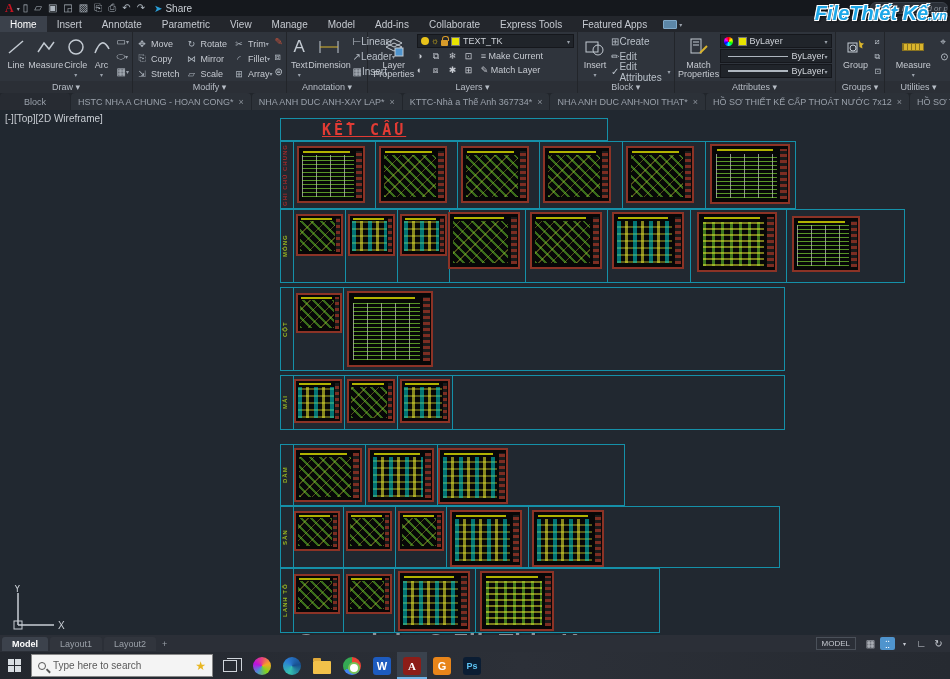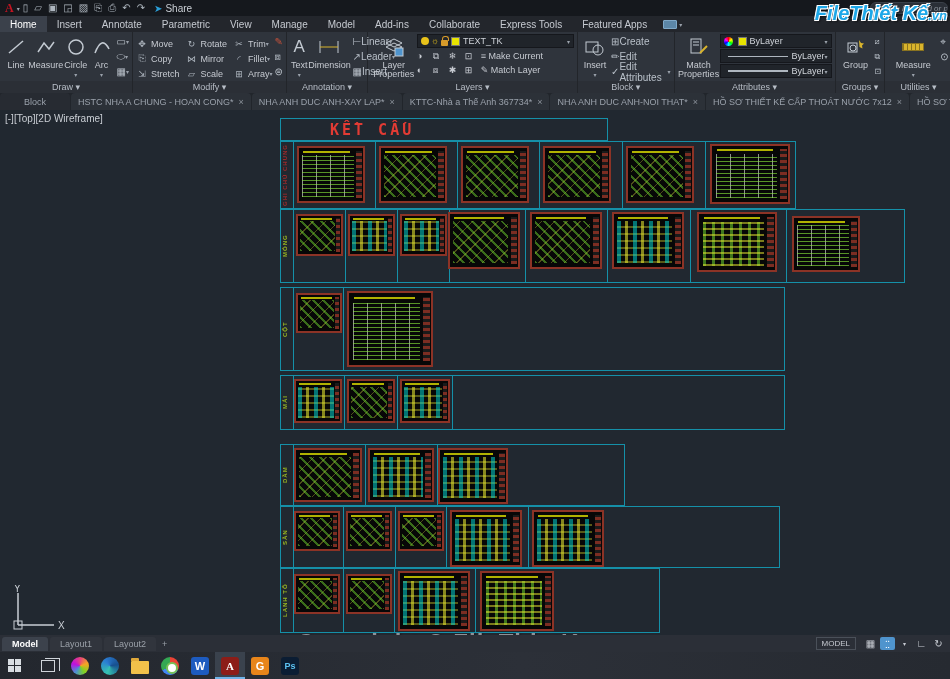--- a/index.html
+++ b/index.html
@@ -402,21 +402,21 @@
         <span>HỒ SƠ THIẾT KẾ CẤP THOÁT NƯỚC 7x12</span>
         <span class="x">×</span>
       </div>
       <div class="dtab">
         <span>HỒ SƠ THIẾT KẾ CẤP ĐIỆN 7x12</span>
       </div>
     </div>
 
   <div id="canvas">
     <div id="vpctl">[-][Top][2D Wireframe]</div>
-    <div id="cadtitle" style="left: 330px; top: 11px;">KẾT CẤU</div>
+    <div id="cadtitle" style="left: 322px; top: 11px; text-decoration: underline;">KẾT CẤU</div>
     <div id="sheets-root">
         <div class="cbox" style="left: 280px; top: 8px; width: 328px; height: 23px;"></div>
         <div class="cbox" style="left: 280px; top: 31px; width: 516px; height: 68px;"></div>
         <div class="rlabel" style="color: rgb(155, 43, 43); left: 282px; top: 33px; height: 64px;">GHI CHÚ CHUNG</div>
         <div class="cdiv" style="left: 293px; top: 31px; height: 68px; background: rgb(21, 144, 168);"></div>
         <div class="cdiv" style="left: 375px; top: 31px; height: 68px; background: rgb(21, 144, 168);"></div>
         <div class="cdiv" style="left: 457px; top: 31px; height: 68px; background: rgb(21, 144, 168);"></div>
         <div class="cdiv" style="left: 539px; top: 31px; height: 68px; background: rgb(21, 144, 168);"></div>
         <div class="cdiv" style="left: 622px; top: 31px; height: 68px; background: rgb(21, 144, 168);"></div>
         <div class="cdiv" style="left: 705px; top: 31px; height: 68px; background: rgb(21, 144, 168);"></div>
@@ -641,20 +641,25 @@
     </span>
   </div>
 
   <div id="taskbar">
     <div id="winlogo">
         <div></div>
         <div></div>
         <div></div>
         <div></div>
       </div>
+    <div id="tsearch">
+      <span class="mag"></span>
+      <span>Type here to search</span>
+      <span class="sparkle">★</span>
+    </div>
     <div class="tv"></div>
     <div id="taskapps" style="display:flex;">
         <div class="app">
           <div class="appic ic-copilot ic-circle"></div>
         </div>
         <div class="app">
           <div class="appic ic-edge ic-circle"></div>
         </div>
         <div class="app">
           <div class="appic ic-folder"></div>

